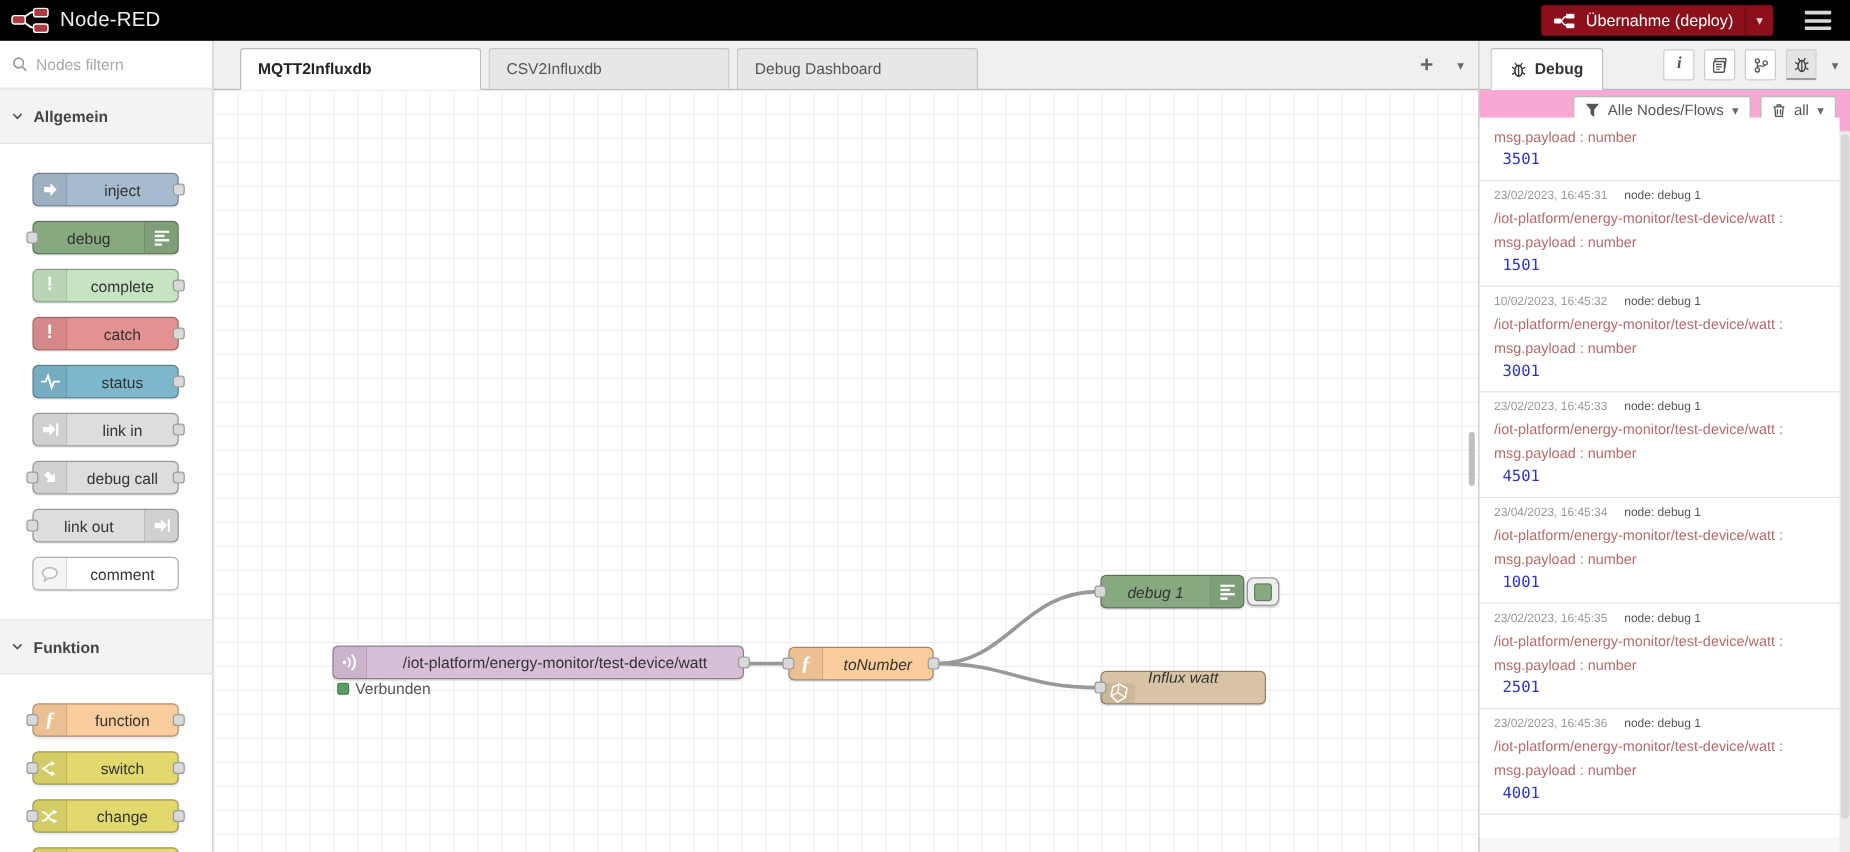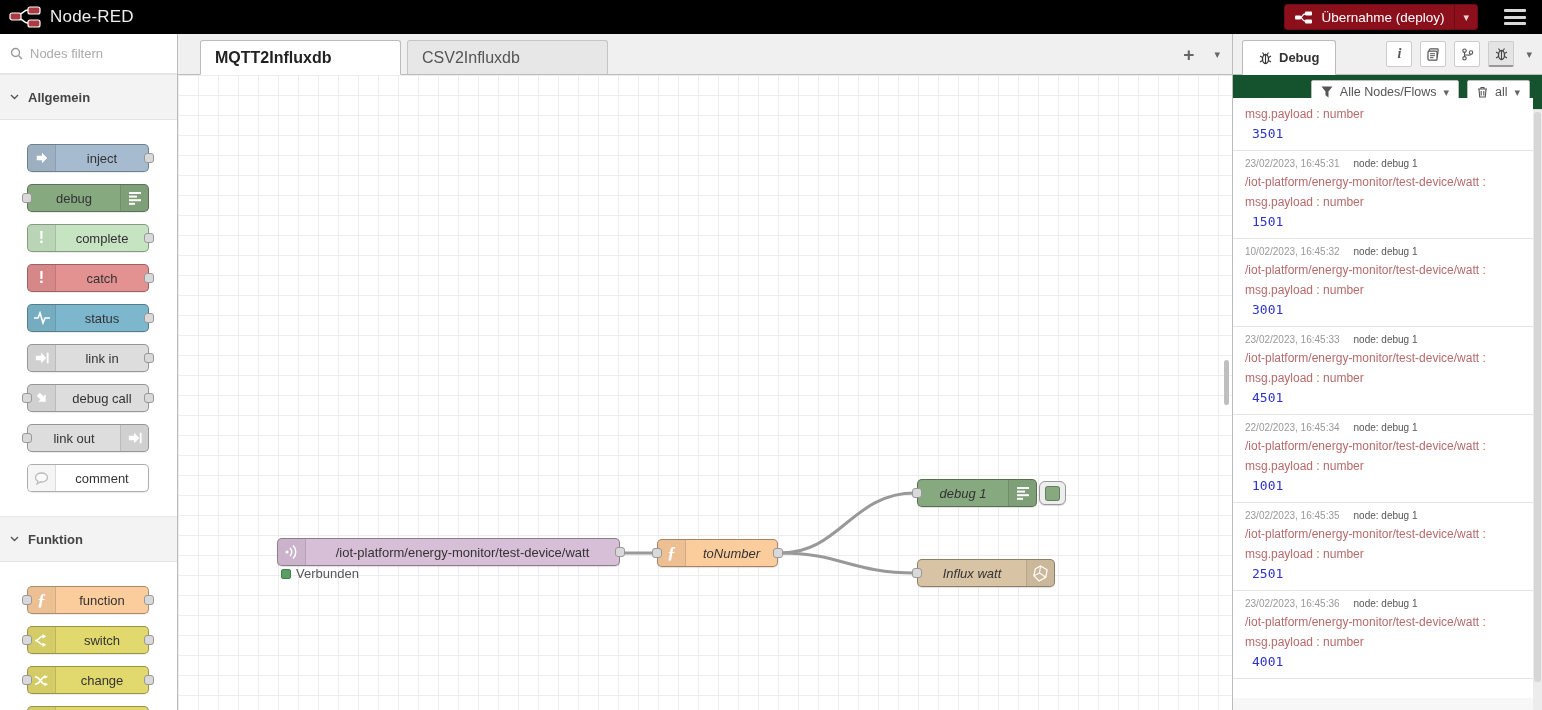--- a/index.html
+++ b/index.html
@@ -32,21 +32,21 @@
   
   .c-inject{background:#a6bbcf;} .c-debug{background:#87a980;} .c-complete{background:#c6e3c2;}
   .c-catch{background:#e49191;} .c-status{background:#7db7cd;} .c-link{background:#ddd;}
   .c-comment{background:#fff;} .c-function{background:#fbcd9d;} .c-yellow{background:#e2d96e;}
   .c-mqtt{background:#d8bfd8;} .c-influx{background:#d8c3a4;}
 
   
   .workspace { position:absolute; left:178px; top:34px; width:1054px; height:676px; }
   .tabbar { height:41px; background:#f0f0f0; border-bottom:1px solid #bbb; position:relative; }
   .tabs { position:absolute; left:22px; bottom:-1px; display:flex; gap:6px; }
-  .tab { width:201px; height:35px; background:#e7e7e7; border:1px solid #c4c4c4; border-bottom:1px solid #bbb; border-radius:3px 3px 0 0; display:flex; align-items:center; padding:0 14px; font-size:16px; color:#555; cursor:pointer; }
+  .tab { width:201px; height:35px; background:#e7e7e7; border:1px solid #c4c4c4; border-bottom:1px solid #bbb; border-radius:3px 3px 0 0; display:flex; align-items:center; padding:0 14px; font-size:13px; color:#555; cursor:pointer; }
   .tab.active { background:#fff; border-color:#bbb; border-bottom-color:#fff; color:#222; font-weight:bold; }
   .tab-controls { position:absolute; right:12px; top:0; height:41px; display:flex; align-items:center; gap:20px; color:#666; }
   .plus-btn { font-size:19px; font-weight:bold; cursor:pointer; line-height:1; }
   .caret { font-size:11px; color:#666; cursor:pointer; }
 
   .canvas { position:relative; width:1054px; height:635px; background:#fff;
     background-image:linear-gradient(#ededed 1px,transparent 1px),linear-gradient(90deg,#ededed 1px,transparent 1px);
     background-size:20px 20px; overflow:hidden; }
   .wires { position:absolute; left:0; top:0; width:1054px; height:635px; pointer-events:none; }
   .flow-node { position:absolute; height:28px; border:1px solid rgba(0,0,0,.35); border-radius:5px; display:flex; align-items:stretch; font-size:13px; color:#333; box-shadow:0 1px 1px rgba(0,0,0,.12); cursor:move; }
@@ -57,21 +57,21 @@
   .dbg-toggle .inner { width:15px; height:15px; background:#87a980; border:1px solid rgba(0,0,0,.25); border-radius:3px; }
   .canvas-vscroll { position:absolute; right:3px; top:285px; width:5px; height:45px; background:#bfbfbf; border-radius:3px; }
 
   
   .sidebar { position:absolute; left:1232px; top:34px; width:310px; height:676px; background:#f7f7f7; border-left:1px solid #bbb; }
   .sb-tabbar { height:41px; background:#f0f0f0; border-bottom:1px solid #bbb; position:relative; }
   .sb-tab { position:absolute; left:9px; bottom:-1px; height:35px; background:#fff; border:1px solid #bbb; border-bottom-color:#fff; border-radius:3px 3px 0 0; display:flex; align-items:center; gap:7px; padding:0 16px; font-size:13px; font-weight:bold; color:#333; cursor:pointer; }
   .sb-btns { position:absolute; right:10px; top:7px; display:flex; align-items:center; gap:8px; }
   .sq-btn { width:26px; height:26px; background:#fff; border:1px solid #ccc; border-radius:2px; display:flex; align-items:center; justify-content:center; color:#555; cursor:pointer; }
   .sq-btn.active { background:#e4e4e4; border-bottom:2px solid #999; }
-  .sb-toolbar { height:35px; background:#14532d; border-bottom:1px solid #ddd; display:flex; align-items:center; justify-content:flex-end; gap:8px; padding:0 12px; }
+  .sb-toolbar { height:35px; background:#f9a8d4; border-bottom:1px solid #ddd; display:flex; align-items:center; justify-content:flex-end; gap:8px; padding:0 12px; }
   .tool-btn { display:inline-flex; align-items:center; gap:7px; background:#fff; border:1px solid #bbb; border-radius:2px; height:24px; padding:0 9px; font-size:12.5px; color:#555; cursor:pointer; }
   .msg-list { position:absolute; left:0; top:64px; width:300px; height:600px; background:#fff; overflow:hidden; }
   .sb-scroll { position:absolute; right:0; top:76px; width:9px; height:600px; background:#ececec; }
   .sb-scroll .thumb { position:absolute; left:1px; top:2px; width:7px; height:570px; background:#d6d6d6; border-radius:3px; }
   .dbg-msg { padding:7px 12px 9px 12px; border-bottom:1px solid #e3e3e3; }
   .dbg-meta { font-size:10px; color:#999; margin-bottom:6px; }
   .dbg-meta .nodename { color:#555; margin-left:14px; }
   .dbg-topic { font-size:12px; color:#b66a6a; margin-bottom:6px; word-break:break-all; }
   .dbg-prop { font-size:12px; color:#b66a6a; margin-bottom:5px; }
   .dbg-val { font-family:"DejaVu Sans Mono",monospace; font-size:13px; color:#2c34c7; padding-left:7px; }
@@ -267,20 +267,23 @@
 
 <div class="workspace">
   <div class="tabbar">
     <div class="tabs">
       <div class="tab active">
           <span>MQTT2Influxdb</span>
         </div>
       <div class="tab">
           <span>CSV2Influxdb</span>
         </div>
+      <div class="tab">
+          <span>Debug Dashboard</span>
+        </div>
     </div>
     <div class="tab-controls">
       <span class="plus-btn">+</span>
       <span class="caret">▾</span>
     </div>
   </div>
 
   <div class="canvas">
     <svg class="wires">
       <path d="M440 478 H478" stroke="#999" stroke-width="3" fill="none" stroke-linecap="round"></path>
@@ -320,21 +323,21 @@
             <rect x="1" y="10.8" width="6" height="2" fill="#fff"></rect>
         </svg>
       </span>
       <span class="nlbl it">debug 1</span>
       <span class="port in"></span>
     </div>
     <div class="dbg-toggle" style="left:861px; top:406px;">
         <span class="inner"></span>
       </div>
 
-    <div class="flow-node c-influx" style="left:739px; top:484px; width:138px;">
+    <div class="flow-node c-influx" style="left:739px; top:484px; width:138px;flex-direction:column;">
       <span class="icon-sec right">
         <svg class="wicon" width="17" height="17" viewBox="0 0 18 18">
           <path d="M9 1 L16 5 L14.5 13 L7.5 17 L2 11.5 L3.5 4 Z" stroke="#fff" stroke-width="1.3" fill="none"></path>
           <path d="M9 1 L8 8.5 L14.5 13 M8 8.5 L2 11.5" stroke="#fff" stroke-width="1.1" fill="none"></path>
         </svg>
       </span>
       <span class="nlbl it">Influx watt</span>
       <span class="port in"></span>
     </div>
 
@@ -412,21 +415,21 @@
       <div class="dbg-prop">msg.payload : number</div>
       <div class="dbg-val">3001</div>
     </div>
     <div class="dbg-msg">
       <div class="dbg-meta"><span>23/02/2023, 16:45:33</span><span class="nodename">node: debug 1</span></div>
       <div class="dbg-topic">/iot-platform/energy-monitor/test-device/watt :</div>
       <div class="dbg-prop">msg.payload : number</div>
       <div class="dbg-val">4501</div>
     </div>
     <div class="dbg-msg">
-      <div class="dbg-meta"><span>22/02/2023, 16:45:34</span><span class="nodename">node: debug 1</span></div>
+      <div class="dbg-meta"><span>23/04/2023, 16:45:34</span><span class="nodename">node: debug 1</span></div>
       <div class="dbg-topic">/iot-platform/energy-monitor/test-device/watt :</div>
       <div class="dbg-prop">msg.payload : number</div>
       <div class="dbg-val">1001</div>
     </div>
     <div class="dbg-msg">
       <div class="dbg-meta"><span>23/02/2023, 16:45:35</span><span class="nodename">node: debug 1</span></div>
       <div class="dbg-topic">/iot-platform/energy-monitor/test-device/watt :</div>
       <div class="dbg-prop">msg.payload : number</div>
       <div class="dbg-val">2501</div>
     </div>

